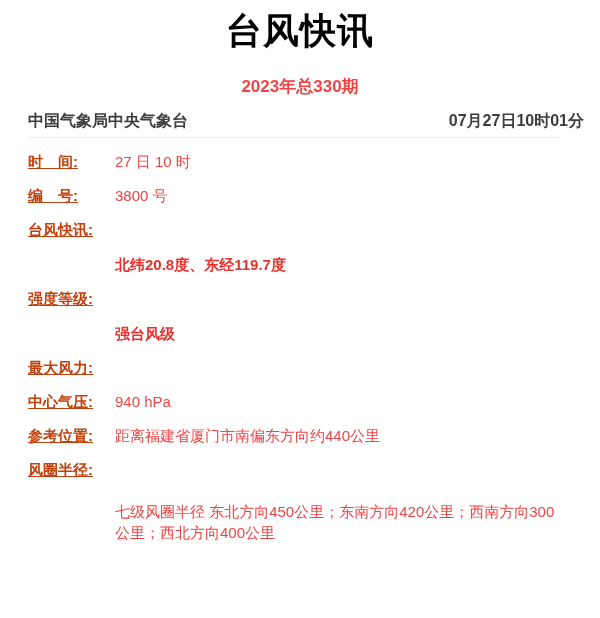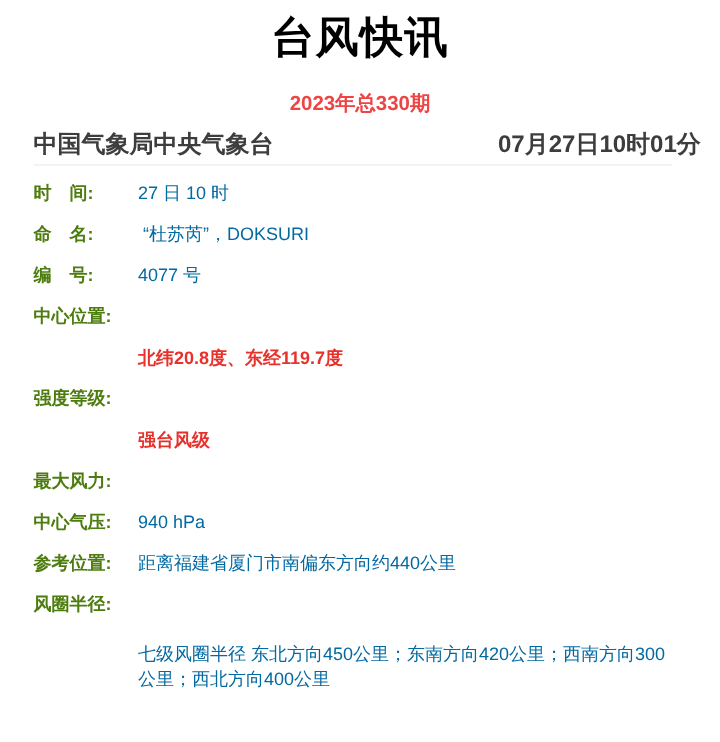--- a/index.html
+++ b/index.html
@@ -29,46 +29,47 @@
     color: #ef4444;
     margin: 24px 0 0 12px;
   }
   .hdr {
     display: flex;
     justify-content: space-between;
     align-items: baseline;
     margin-top: 12px;
     padding-bottom: 5px;
     border-bottom: 1px solid #ececec;
-    font-size: 20px;
+    font-size: 16px;
     line-height: 22px;
     font-weight: bold;
     color: #3d3d3d;
     width: 532px;
   }
   .hdr .right { margin-right: -24px; }
 
   .fields { margin-top: 0; }
   .row {
     display: flex;
     margin-top: 13px;
     font-size: 15px;
     line-height: 21px;
   }
   .lbl {
     flex: 0 0 87px;
     width: 87px;
     font-weight: bold;
-    color: #4d7c0f;
+    color: #c2410c;
     white-space: pre;
+    text-decoration: underline;
   }
   .val {
     flex: 0 1 445px;
     max-width: 445px;
-    color: #0369a1;
+    color: #ef4444;
     white-space: pre-wrap;
     word-break: break-all;
   }
   .val.red { color: #e8312b; font-weight: bold; margin-top: 35px; }
   .val p { margin: 0; }
 </style>
 </head>
 <body>
 
 <div class="page">
@@ -82,32 +83,28 @@
     <span class="right">07月27日10时01分</span>
   </div>
 
   <div class="fields">
 
     <div class="row">
       <span class="lbl">时　间:</span>
       <div class="val">27 日 10 时</div>
     </div>
 
+
     <div class="row">
-      <span class="lbl">命　名:</span>
-      <div class="val"> “杜苏芮”，DOKSURI</div>
+      <span class="lbl">编　号:</span>
+      <div class="val">3800 号</div>
     </div>
 
     <div class="row">
-      <span class="lbl">编　号:</span>
-      <div class="val">4077 号</div>
-    </div>
-
-    <div class="row">
-      <span class="lbl">中心位置:</span>
+      <span class="lbl">台风快讯:</span>
       <div class="val red">北纬20.8度、东经119.7度</div>
     </div>
 
     <div class="row">
       <span class="lbl">强度等级:</span>
       <div class="val red">强台风级</div>
     </div>
 
     <div class="row">
       <span class="lbl">最大风力:</span>

